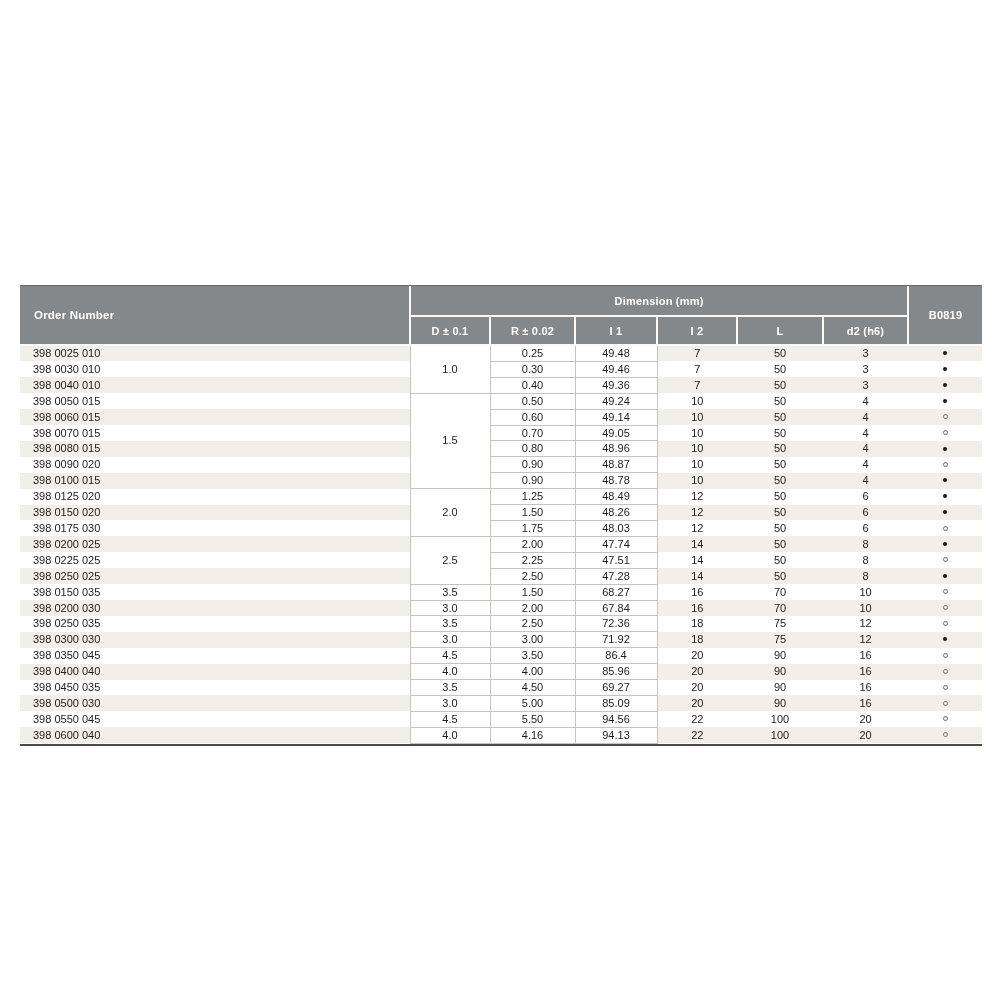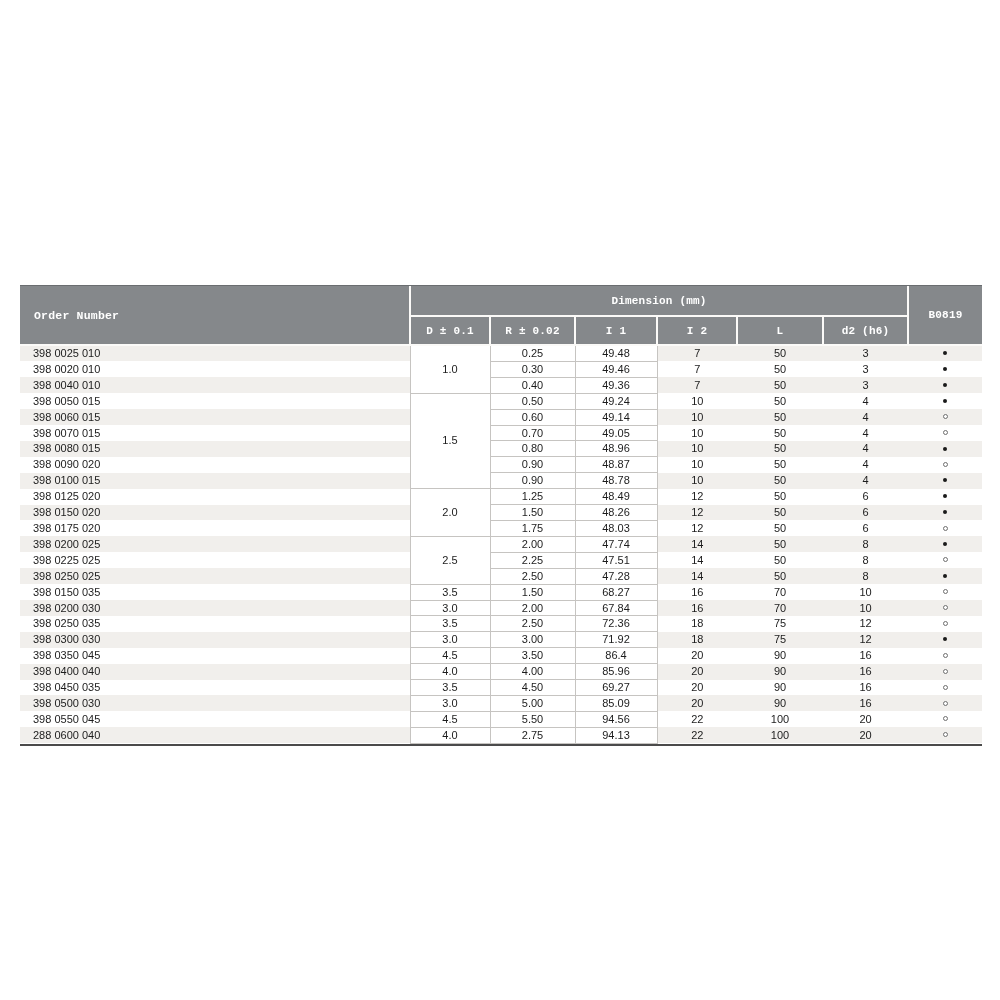--- a/index.html
+++ b/index.html
@@ -40,21 +40,20 @@
   thead th {
     background: var(--header-bg);
     color: var(--header-text);
     font-weight: bold;
     font-size: 11px;
     letter-spacing: 0.2px;
     border-right: 2px solid var(--sep);
     border-bottom: 2px solid var(--sep);
     text-align: center;
     vertical-align: middle;
-    font-family: Liberation Mono, monospace;
   }
   thead tr.top-row { height: 30px; }
   thead tr.sub-row { height: 29px; }
   thead th.th-order {
     text-align: left;
     padding-left: 14px;
     font-size: 11.5px;
   }
   thead th.th-b0819 { border-right: none; }
   tbody tr { height: 14.9px; }
@@ -133,21 +132,21 @@
             <td class="td-order">398 0025 010</td>
             <td class="td-mid" rowspan="3">1.0</td>
             <td class="td-mid">0.25</td>
             <td class="td-mid">49.48</td>
             <td class="td-plain">7</td>
             <td class="td-plain">50</td>
             <td class="td-plain">3</td>
             <td class="td-plain"><span class="dot-filled"></span></td>
           </tr>
           <tr>
-            <td class="td-order">398 0020 010</td>
+            <td class="td-order">398 0030 010</td>
             <td class="td-mid">0.30</td>
             <td class="td-mid">49.46</td>
             <td class="td-plain">7</td>
             <td class="td-plain">50</td>
             <td class="td-plain">3</td>
             <td class="td-plain"><span class="dot-filled"></span></td>
           </tr>
           <tr class="stripe">
             <td class="td-order">398 0040 010</td>
             <td class="td-mid">0.40</td>
@@ -225,21 +224,21 @@
           <tr class="stripe">
             <td class="td-order">398 0150 020</td>
             <td class="td-mid">1.50</td>
             <td class="td-mid">48.26</td>
             <td class="td-plain">12</td>
             <td class="td-plain">50</td>
             <td class="td-plain">6</td>
             <td class="td-plain"><span class="dot-filled"></span></td>
           </tr>
           <tr>
-            <td class="td-order">398 0175 020</td>
+            <td class="td-order">398 0175 030</td>
             <td class="td-mid">1.75</td>
             <td class="td-mid">48.03</td>
             <td class="td-plain">12</td>
             <td class="td-plain">50</td>
             <td class="td-plain">6</td>
             <td class="td-plain"><span class="dot-open"></span></td>
           </tr>
           <tr class="stripe">
             <td class="td-order">398 0200 025</td>
             <td class="td-mid" rowspan="3">2.5</td>
@@ -352,23 +351,23 @@
             <td class="td-order">398 0550 045</td>
             <td class="td-mid" rowspan="1">4.5</td>
             <td class="td-mid">5.50</td>
             <td class="td-mid">94.56</td>
             <td class="td-plain">22</td>
             <td class="td-plain">100</td>
             <td class="td-plain">20</td>
             <td class="td-plain"><span class="dot-open"></span></td>
           </tr>
           <tr class="stripe">
-            <td class="td-order">288 0600 040</td>
+            <td class="td-order">398 0600 040</td>
             <td class="td-mid" rowspan="1">4.0</td>
-            <td class="td-mid">2.75</td>
+            <td class="td-mid">4.16</td>
             <td class="td-mid">94.13</td>
             <td class="td-plain">22</td>
             <td class="td-plain">100</td>
             <td class="td-plain">20</td>
             <td class="td-plain"><span class="dot-open"></span></td>
           </tr>
         </tbody>
     </table>
   </div>
 </div>

